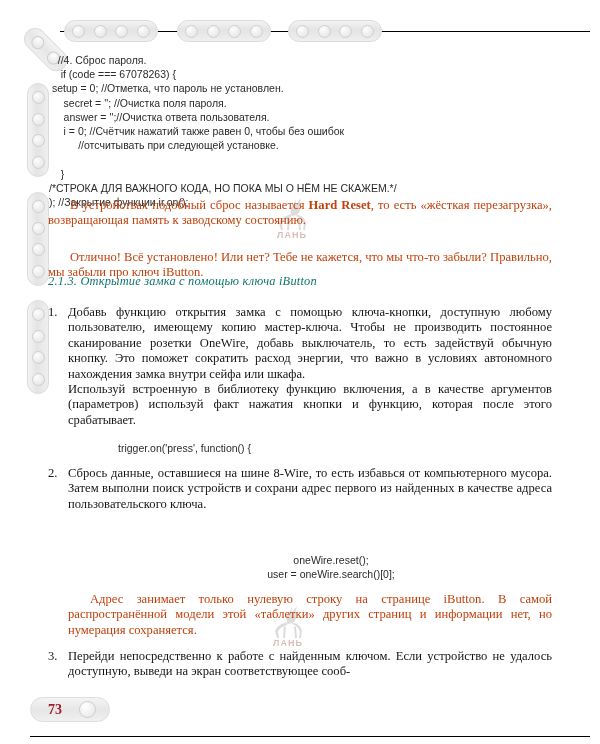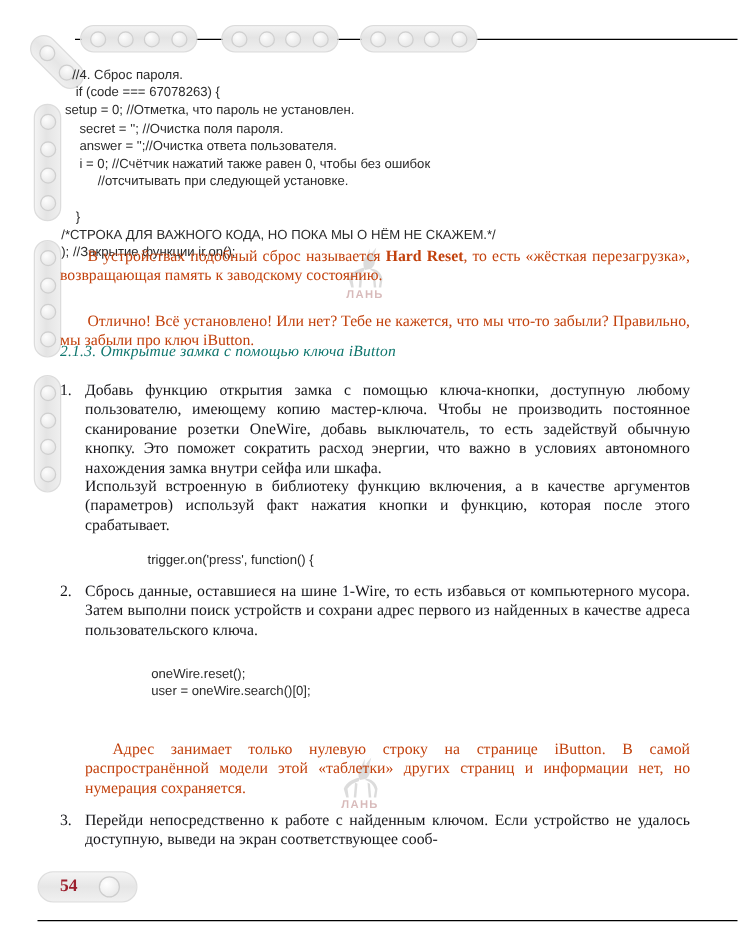--- a/index.html
+++ b/index.html
@@ -312,40 +312,40 @@
       </div>
     </div>
   </div>
 
   <div class="code" style="left:118px; top:441px; width:420px;">trigger.on('press', function() {</div>
 
   <div class="olist" style="left:48px; top:466px; width:504px;">
     <div class="li">
       <span class="li-num">2.</span>
       <div class="li-body">
-        <p>Сбрось данные, оставшиеся на шине 1-Wire, то есть избавься от компьютерного мусора. Затем выполни поиск устройств и сохрани адрес первого из найденных в качестве адреса пользовательского ключа.</p>
+        <p>Сбрось данные, оставшиеся на шине 8-Wire, то есть избавься от компьютерного мусора. Затем выполни поиск устройств и сохрани адрес первого из найденных в качестве адреса пользовательского ключа.</p>
       </div>
     </div>
   </div>
 
-  <div class="code" style="left:121px; top:532px; width:420px;">oneWire.reset();
+  <div class="code" style="left:121px; top:553px; width:420px;text-align:center;">oneWire.reset();
 user = oneWire.search()[0];</div>
 
   <div class="prose" style="left:68px; top:592px; width:484px;">
     <p class="indent">Адрес занимает только нулевую строку на странице iButton. В самой распространённой модели этой «таблетки» других страниц и информации нет, но нумерация сохраняется.</p>
   </div>
 
   <div class="olist" style="left:48px; top:649px; width:504px;">
     <div class="li">
       <span class="li-num">3.</span>
       <div class="li-body">
         <p>Перейди непосредственно к работе с найденным ключом. Если устройство не удалось доступную, выведи на экран соответствующее сооб-</p>
       </div>
     </div>
   </div>
 
   <div class="pagenum-wrap">
-    <div class="pagenum">54</div>
+    <div class="pagenum">73</div>
     <div class="pagenum-stud"></div>
   </div>
 
   <div class="rule-bottom"></div>
 </div>
 
 </body></html>

